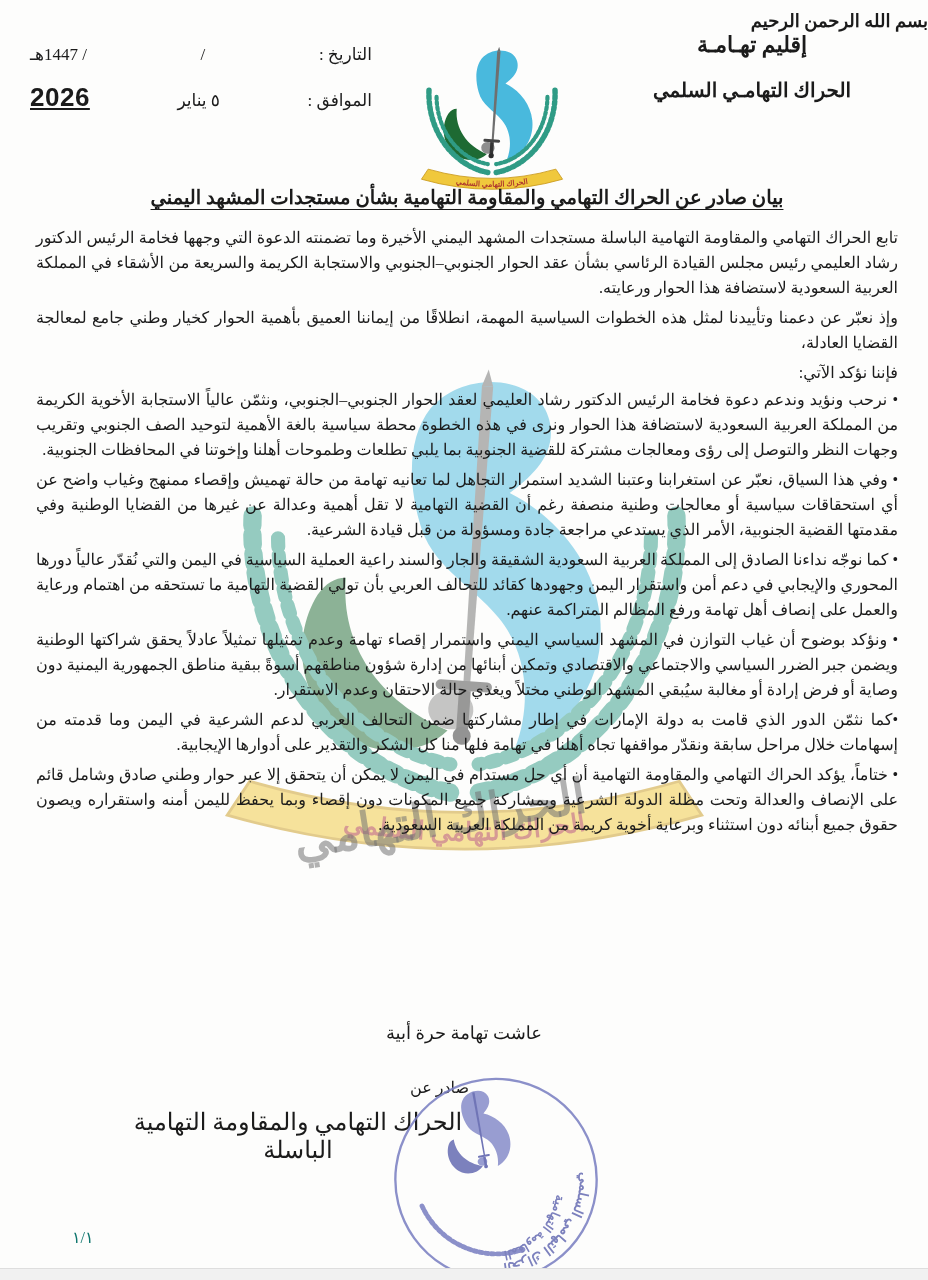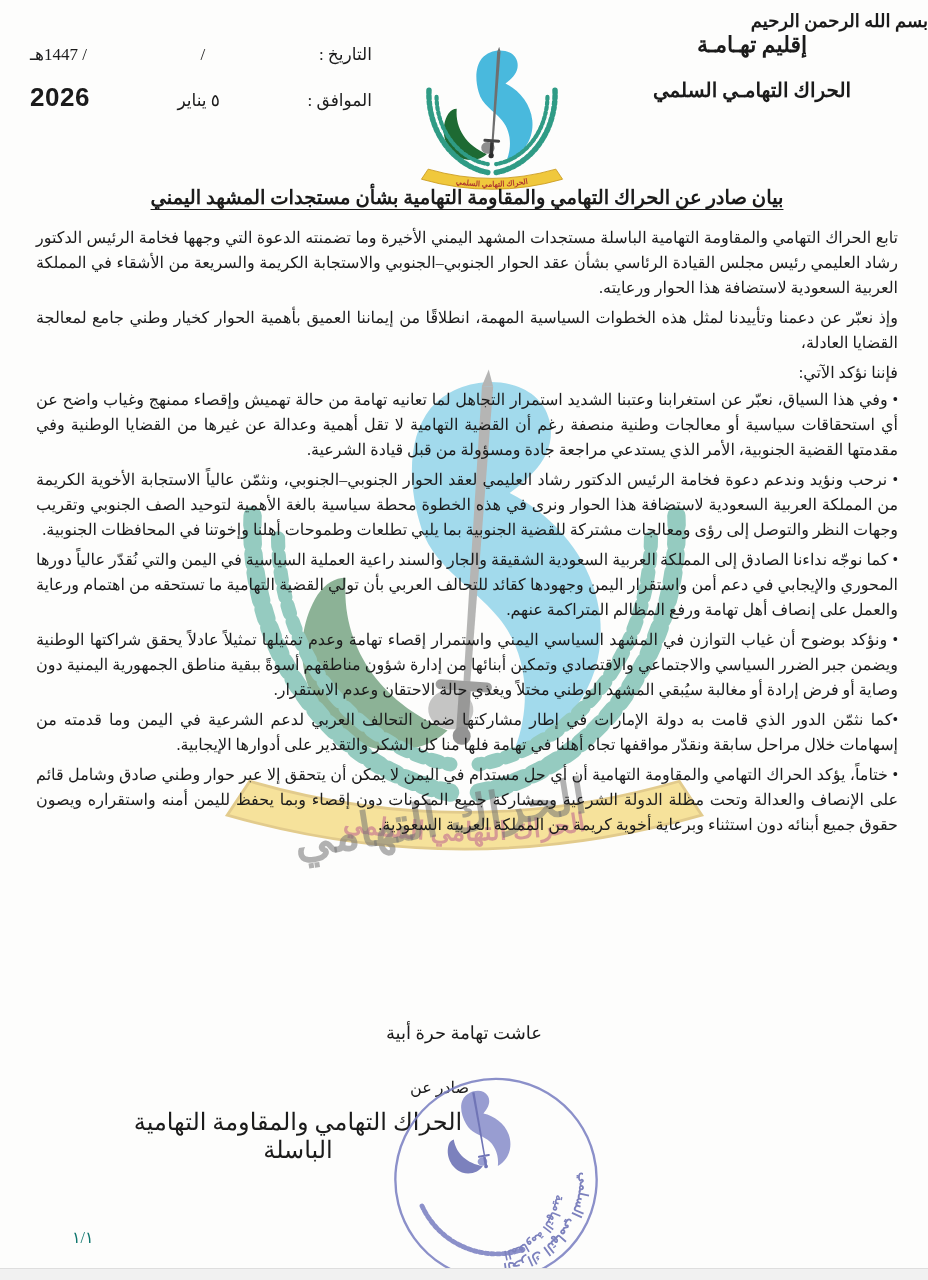--- a/index.html
+++ b/index.html
@@ -21,21 +21,21 @@
   .org-block{
     position:absolute;top:32px;right:26px;width:300px;
     text-align:center;font-weight:bold;z-index:2;
   }
   .org-block .region{font-size:22px;margin-bottom:20px;}
   .org-block .org{font-size:20px;}
   .date-block{
     position:absolute;top:44px;left:28px;width:348px;z-index:2;font-size:17px;
   }
   .date-row{display:flex;justify-content:space-between;align-items:baseline;margin-bottom:17px;padding-inline-start:4px;padding-inline-end:2px;}
-  .date-row .year-bold{font-size:26px;font-weight:bold;font-family:"Liberation Sans","DejaVu Sans",sans-serif;letter-spacing:.5px;}
+  .date-row .year-bold{font-size:26px;font-weight:bold;font-family:"Liberation Sans","DejaVu Sans",sans-serif;letter-spacing:.5px;text-decoration:underline;}
   .logo-wrap{position:absolute;top:46px;left:408px;width:168px;height:148px;z-index:2;}
   .logo-wrap svg{display:block;width:100%;height:100%;}
   
   .watermark{position:absolute;top:368px;left:182px;width:565px;height:496px;z-index:1;opacity:.5;}
   .watermark svg{width:100%;height:100%;display:block;}
   .watermark-text{
     position:absolute;top:790px;left:292px;z-index:1;
     transform:rotate(-9deg);
     font-size:48px;font-weight:bold;color:rgba(115,115,115,.55);
     letter-spacing:2px;white-space:nowrap;
@@ -130,22 +130,22 @@
     <svg viewBox="0 0 200 175" xmlns="http://www.w3.org/2000/svg">
         <use href="#tihama-logo"></use>
       </svg>
   </div>
 
   <div class="doc-body">
     <h1 class="doc-title">بيان صادر عن الحراك التهامي والمقاومة التهامية بشأن مستجدات المشهد اليمني</h1>
     <p>تابع الحراك التهامي والمقاومة التهامية الباسلة مستجدات المشهد اليمني الأخيرة وما تضمنته الدعوة التي وجهها فخامة الرئيس الدكتور رشاد العليمي رئيس مجلس القيادة الرئاسي بشأن عقد الحوار الجنوبي–الجنوبي والاستجابة الكريمة والسريعة من الأشقاء في المملكة العربية السعودية لاستضافة هذا الحوار ورعايته.</p>
     <p>وإذ نعبّر عن دعمنا وتأييدنا لمثل هذه الخطوات السياسية المهمة، انطلاقًا من إيماننا العميق بأهمية الحوار كخيار وطني جامع لمعالجة القضايا العادلة،</p>
     <p class="affirm">فإننا نؤكد الآتي:</p>
+    <p>• نرحب ونؤيد وندعم دعوة فخامة الرئيس الدكتور رشاد العليمي لعقد الحوار الجنوبي–الجنوبي، ونثمّن عالياً الاستجابة الأخوية الكريمة من المملكة العربية السعودية لاستضافة هذا الحوار ونرى في هذه الخطوة محطة سياسية بالغة الأهمية لتوحيد الصف الجنوبي وتقريب وجهات النظر والتوصل إلى رؤى ومعالجات مشتركة للقضية الجنوبية بما يلبي تطلعات وطموحات أهلنا وإخوتنا في المحافظات الجنوبية.</p>
     <p>• وفي هذا السياق، نعبّر عن استغرابنا وعتبنا الشديد استمرار التجاهل لما تعانيه تهامة من حالة تهميش وإقصاء ممنهج وغياب واضح عن أي استحقاقات سياسية أو معالجات وطنية منصفة رغم أن القضية التهامية لا تقل أهمية وعدالة عن غيرها من القضايا الوطنية وفي مقدمتها القضية الجنوبية، الأمر الذي يستدعي مراجعة جادة ومسؤولة من قبل قيادة الشرعية.</p>
-    <p>• نرحب ونؤيد وندعم دعوة فخامة الرئيس الدكتور رشاد العليمي لعقد الحوار الجنوبي–الجنوبي، ونثمّن عالياً الاستجابة الأخوية الكريمة من المملكة العربية السعودية لاستضافة هذا الحوار ونرى في هذه الخطوة محطة سياسية بالغة الأهمية لتوحيد الصف الجنوبي وتقريب وجهات النظر والتوصل إلى رؤى ومعالجات مشتركة للقضية الجنوبية بما يلبي تطلعات وطموحات أهلنا وإخوتنا في المحافظات الجنوبية.</p>
     <p>• كما نوجّه نداءنا الصادق إلى المملكة العربية السعودية الشقيقة والجار والسند راعية العملية السياسية في اليمن والتي نُقدّر عالياً دورها المحوري والإيجابي في دعم أمن واستقرار اليمن وجهودها كقائد للتحالف العربي بأن تولي القضية التهامية ما تستحقه من اهتمام ورعاية والعمل على إنصاف أهل تهامة ورفع المظالم المتراكمة عنهم.</p>
     <p>• ونؤكد بوضوح أن غياب التوازن في المشهد السياسي اليمني واستمرار إقصاء تهامة وعدم تمثيلها تمثيلاً عادلاً يحقق شراكتها الوطنية ويضمن جبر الضرر السياسي والاجتماعي والاقتصادي وتمكين أبنائها من إدارة شؤون مناطقهم أسوةً ببقية مناطق الجمهورية اليمنية دون وصاية أو فرض إرادة أو مغالبة سيُبقي المشهد الوطني مختلاً ويغذي حالة الاحتقان وعدم الاستقرار.</p>
     <p>•كما نثمّن الدور الذي قامت به دولة الإمارات في إطار مشاركتها ضمن التحالف العربي لدعم الشرعية في اليمن وما قدمته من إسهامات خلال مراحل سابقة ونقدّر مواقفها تجاه أهلنا في تهامة فلها منا كل الشكر والتقدير على أدوارها الإيجابية.</p>
     <p>• ختاماً، يؤكد الحراك التهامي والمقاومة التهامية أن أي حل مستدام في اليمن لا يمكن أن يتحقق إلا عبر حوار وطني صادق وشامل قائم على الإنصاف والعدالة وتحت مظلة الدولة الشرعية وبمشاركة جميع المكونات دون إقصاء وبما يحفظ لليمن أمنه واستقراره ويصون حقوق جميع أبنائه دون استثناء وبرعاية أخوية كريمة من المملكة العربية السعودية.</p>
   </div>
 
   <div class="slogan">عاشت تهامة حرة أبية</div>
   <div class="issued-label">صادر عن</div>
   <div class="issued-org">الحراك التهامي والمقاومة التهامية الباسلة</div>
 

